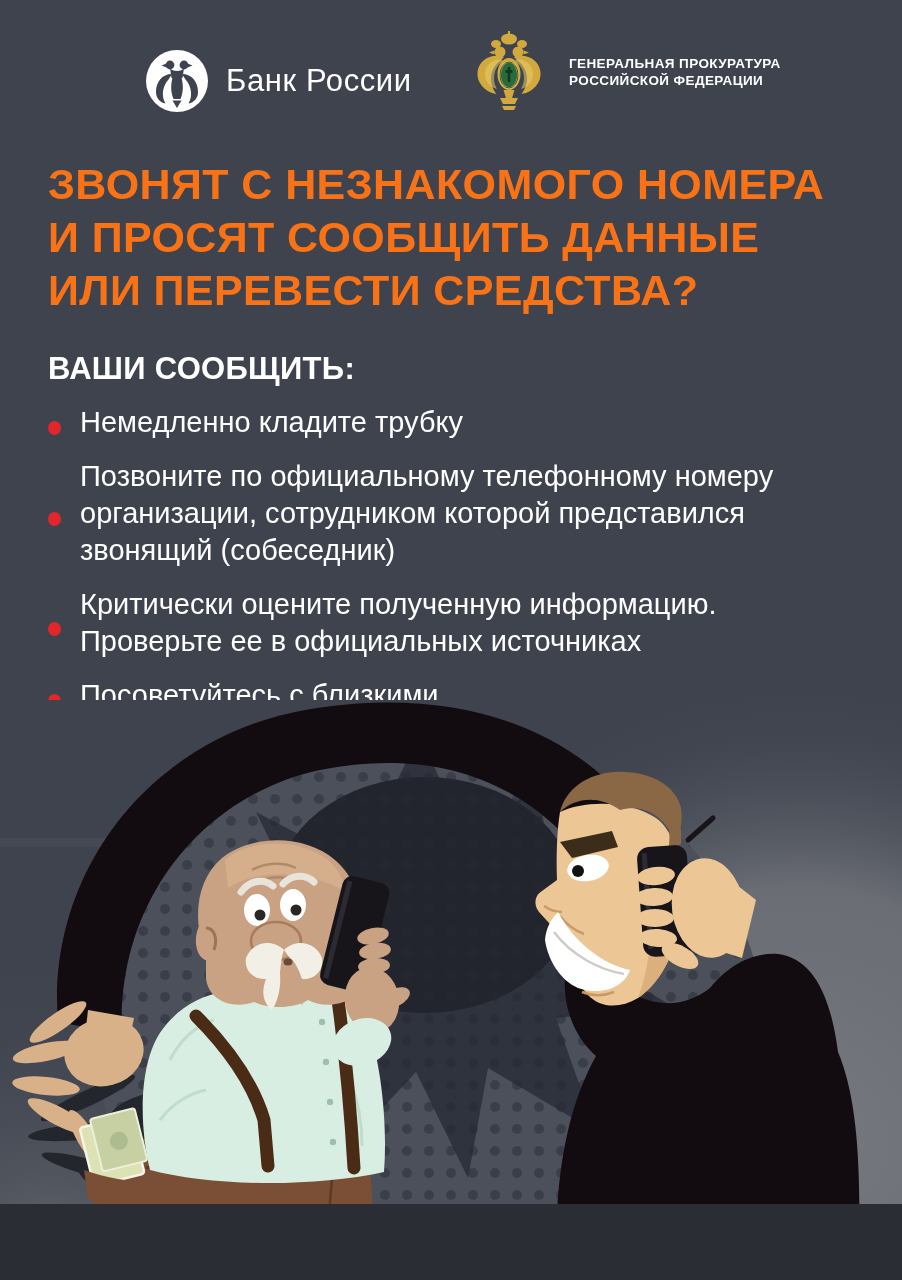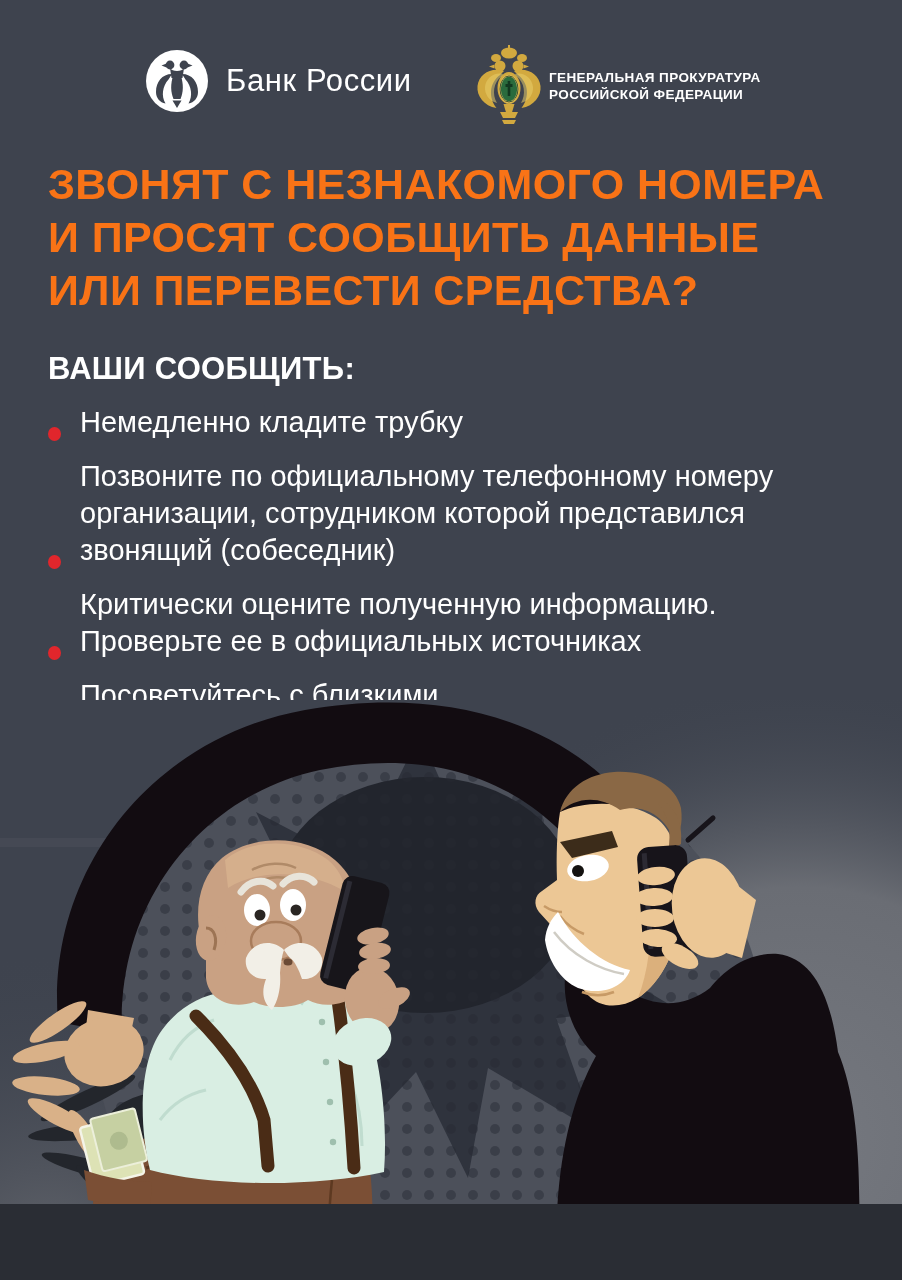--- a/index.html
+++ b/index.html
@@ -6,34 +6,34 @@
   .poster{
     position:relative; width:902px; height:1204px; margin:0 auto;
     background:#3e434e; overflow:hidden;
     font-family:"Liberation Sans","DejaVu Sans",sans-serif;
     -webkit-font-smoothing:antialiased;
   }
   
   .brand-bank{position:absolute; left:146px; top:50px; display:flex; align-items:center; gap:18px;}
   .brand-bank .logo{width:62px; height:62px; display:block;}
   .brand-bank .label{color:#ffffff; font-size:31px; letter-spacing:.6px; white-space:nowrap;}
-  .brand-prok{position:absolute; left:473px; top:44px; display:flex; align-items:center; gap:4px;justify-content:center;}
+  .brand-prok{position:absolute; left:473px; top:30px; display:flex; align-items:center; gap:24px;justify-content:center;}
   .brand-prok .emblem{width:72px; height:84px; display:block;}
   .prok-text{display:flex; flex-direction:column; justify-content:center;}
   .prok-text span{color:#ffffff; font-size:13.5px; font-weight:700; line-height:17px; letter-spacing:.4px; white-space:nowrap;}
   
   .headline{position:absolute; left:48px; top:158px;}
   .headline div{
     color:#f97316; font-size:43px; font-weight:700; line-height:53px;
     letter-spacing:.4px; white-space:nowrap;
   }
   
   .actions-title{position:absolute; left:48px; top:351px; color:#ffffff; font-size:31px; font-weight:700; letter-spacing:.3px;}
   .actions{position:absolute; left:48px; top:404px; margin:0; padding:0; list-style:none; width:800px;}
-  .actions li{display:flex; align-items:flex-end; margin-bottom:17px;}
+  .actions li{display:flex; align-items:center; margin-bottom:17px;}
   .actions .dot{
     width:13px; height:14px; border-radius:50%; background:#e1262c;
     margin:11px 19px 0 0; flex:0 0 auto;
   }
   .actions .txt{color:#ffffff; font-size:29px; line-height:37px; max-width:760px;}
   
   .illustration{position:absolute; left:0; top:700px; width:902px; height:580px;}
 </style>
 </head>
 <body>

